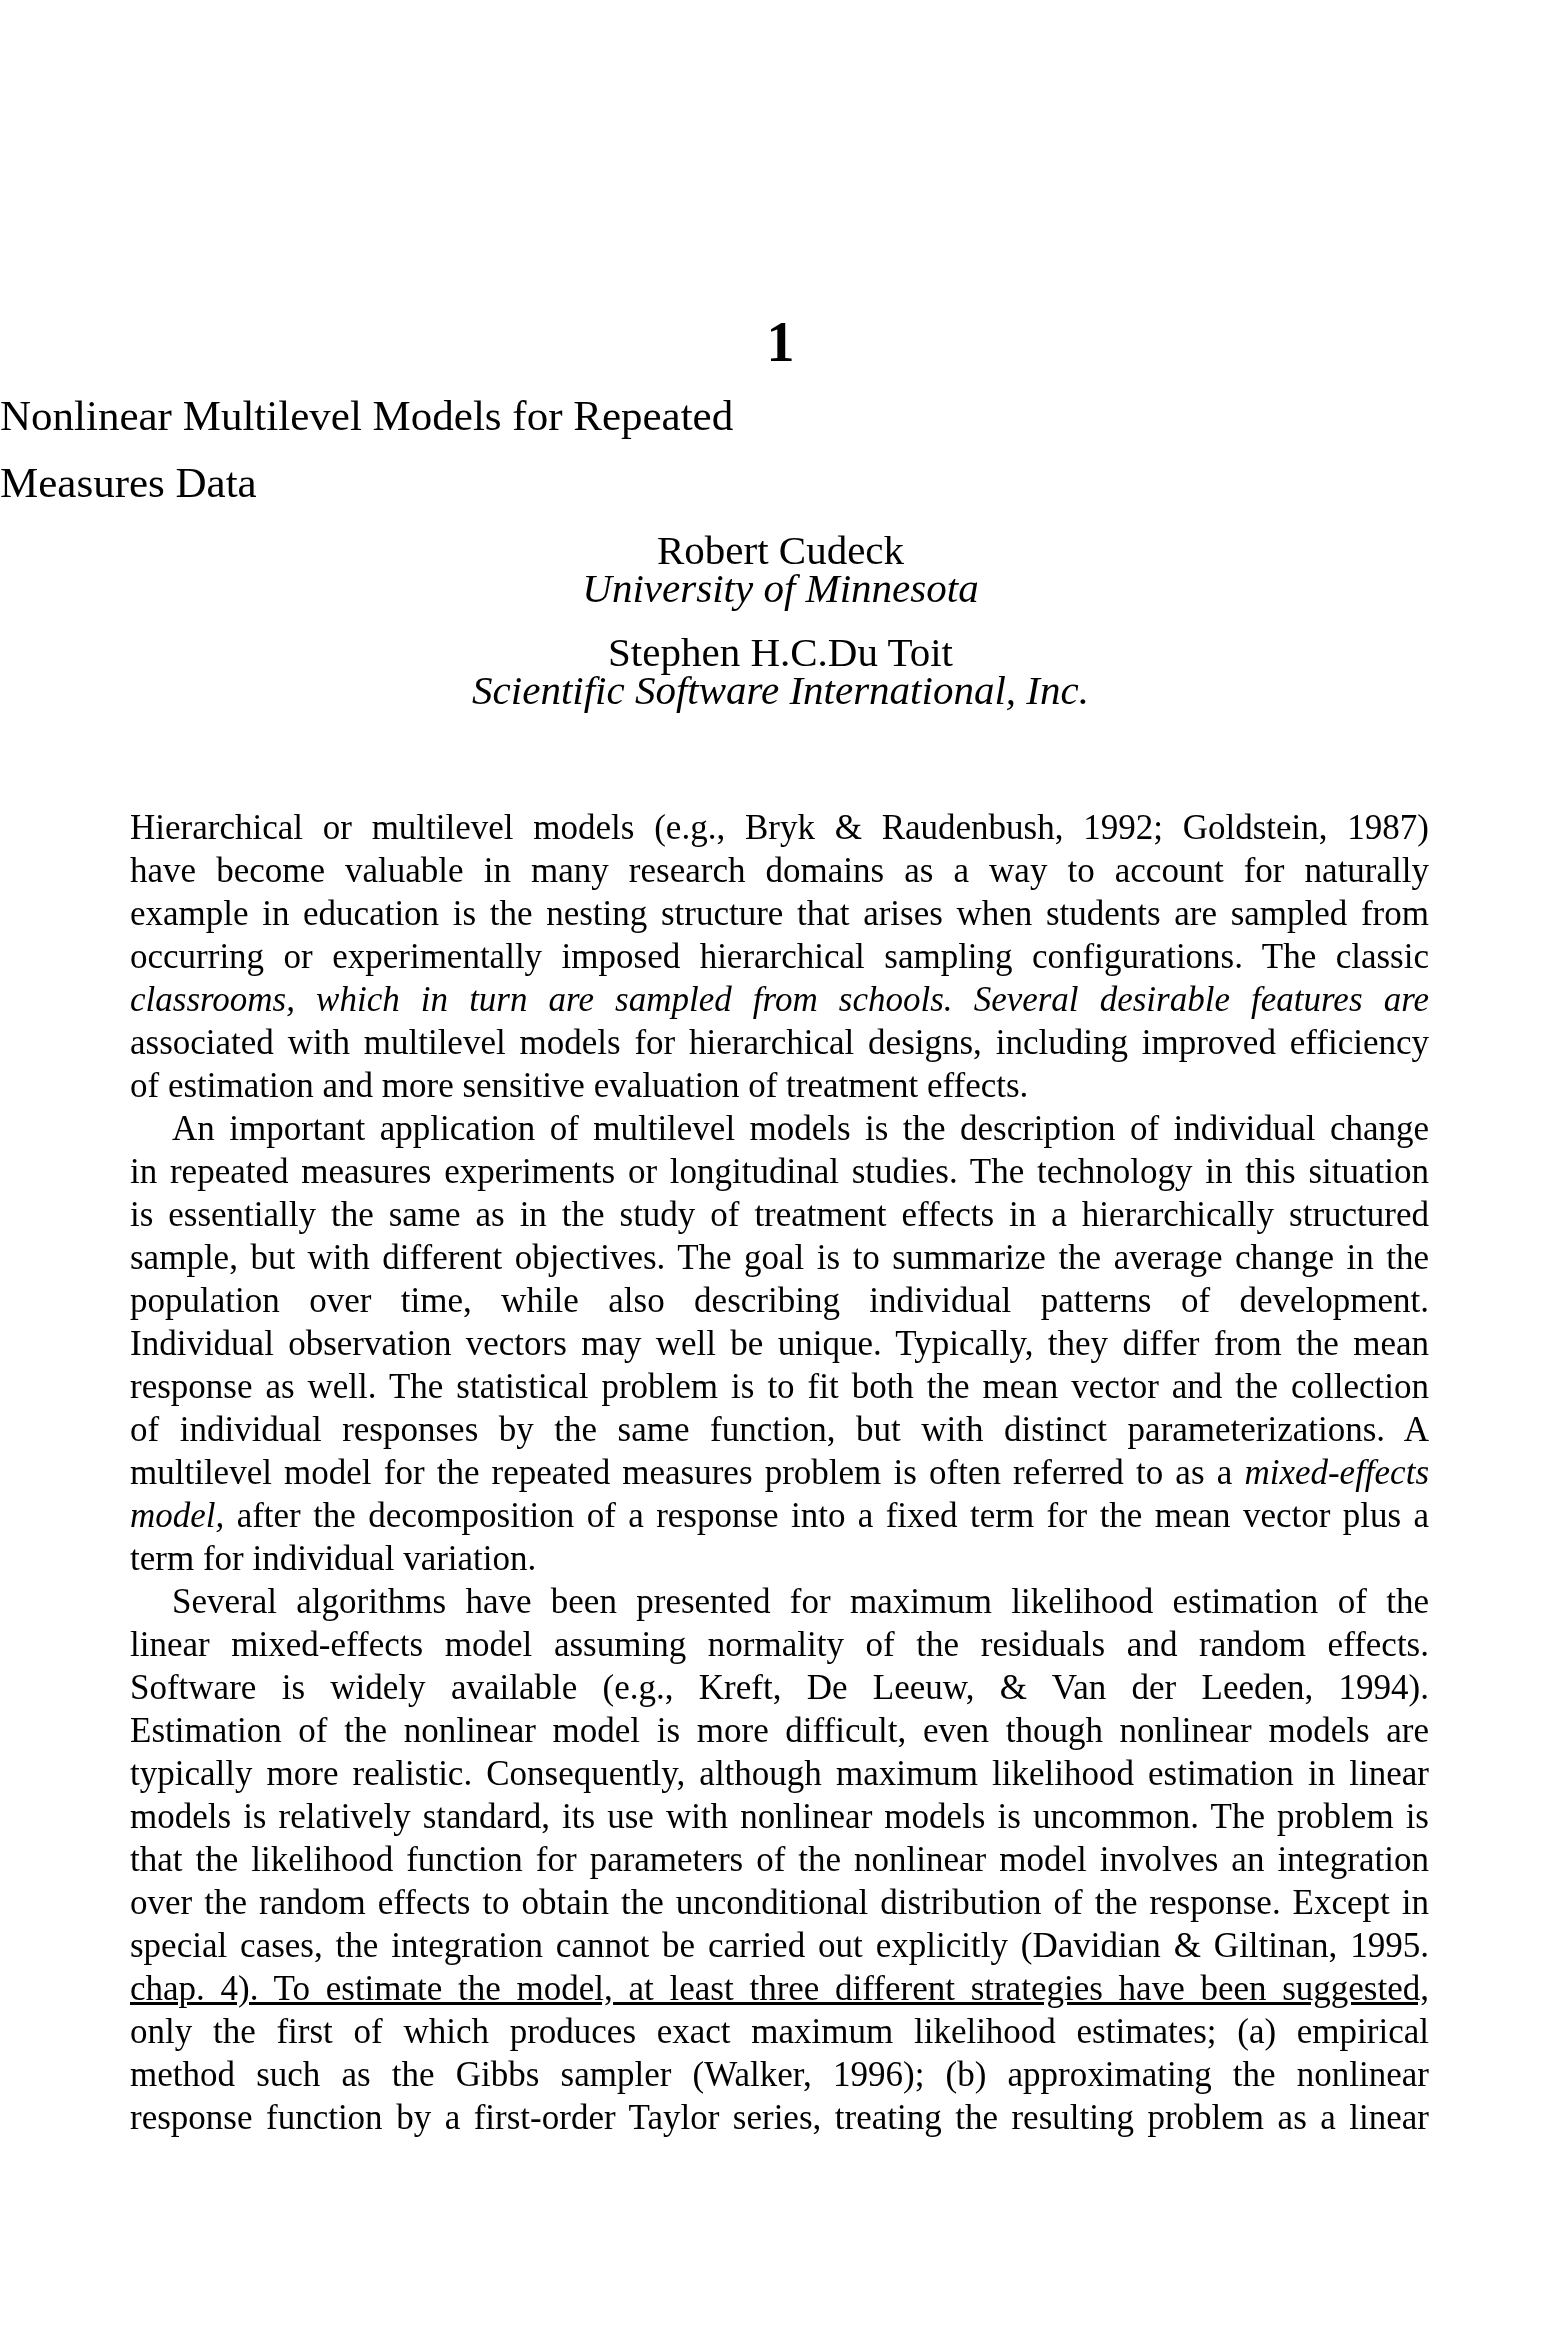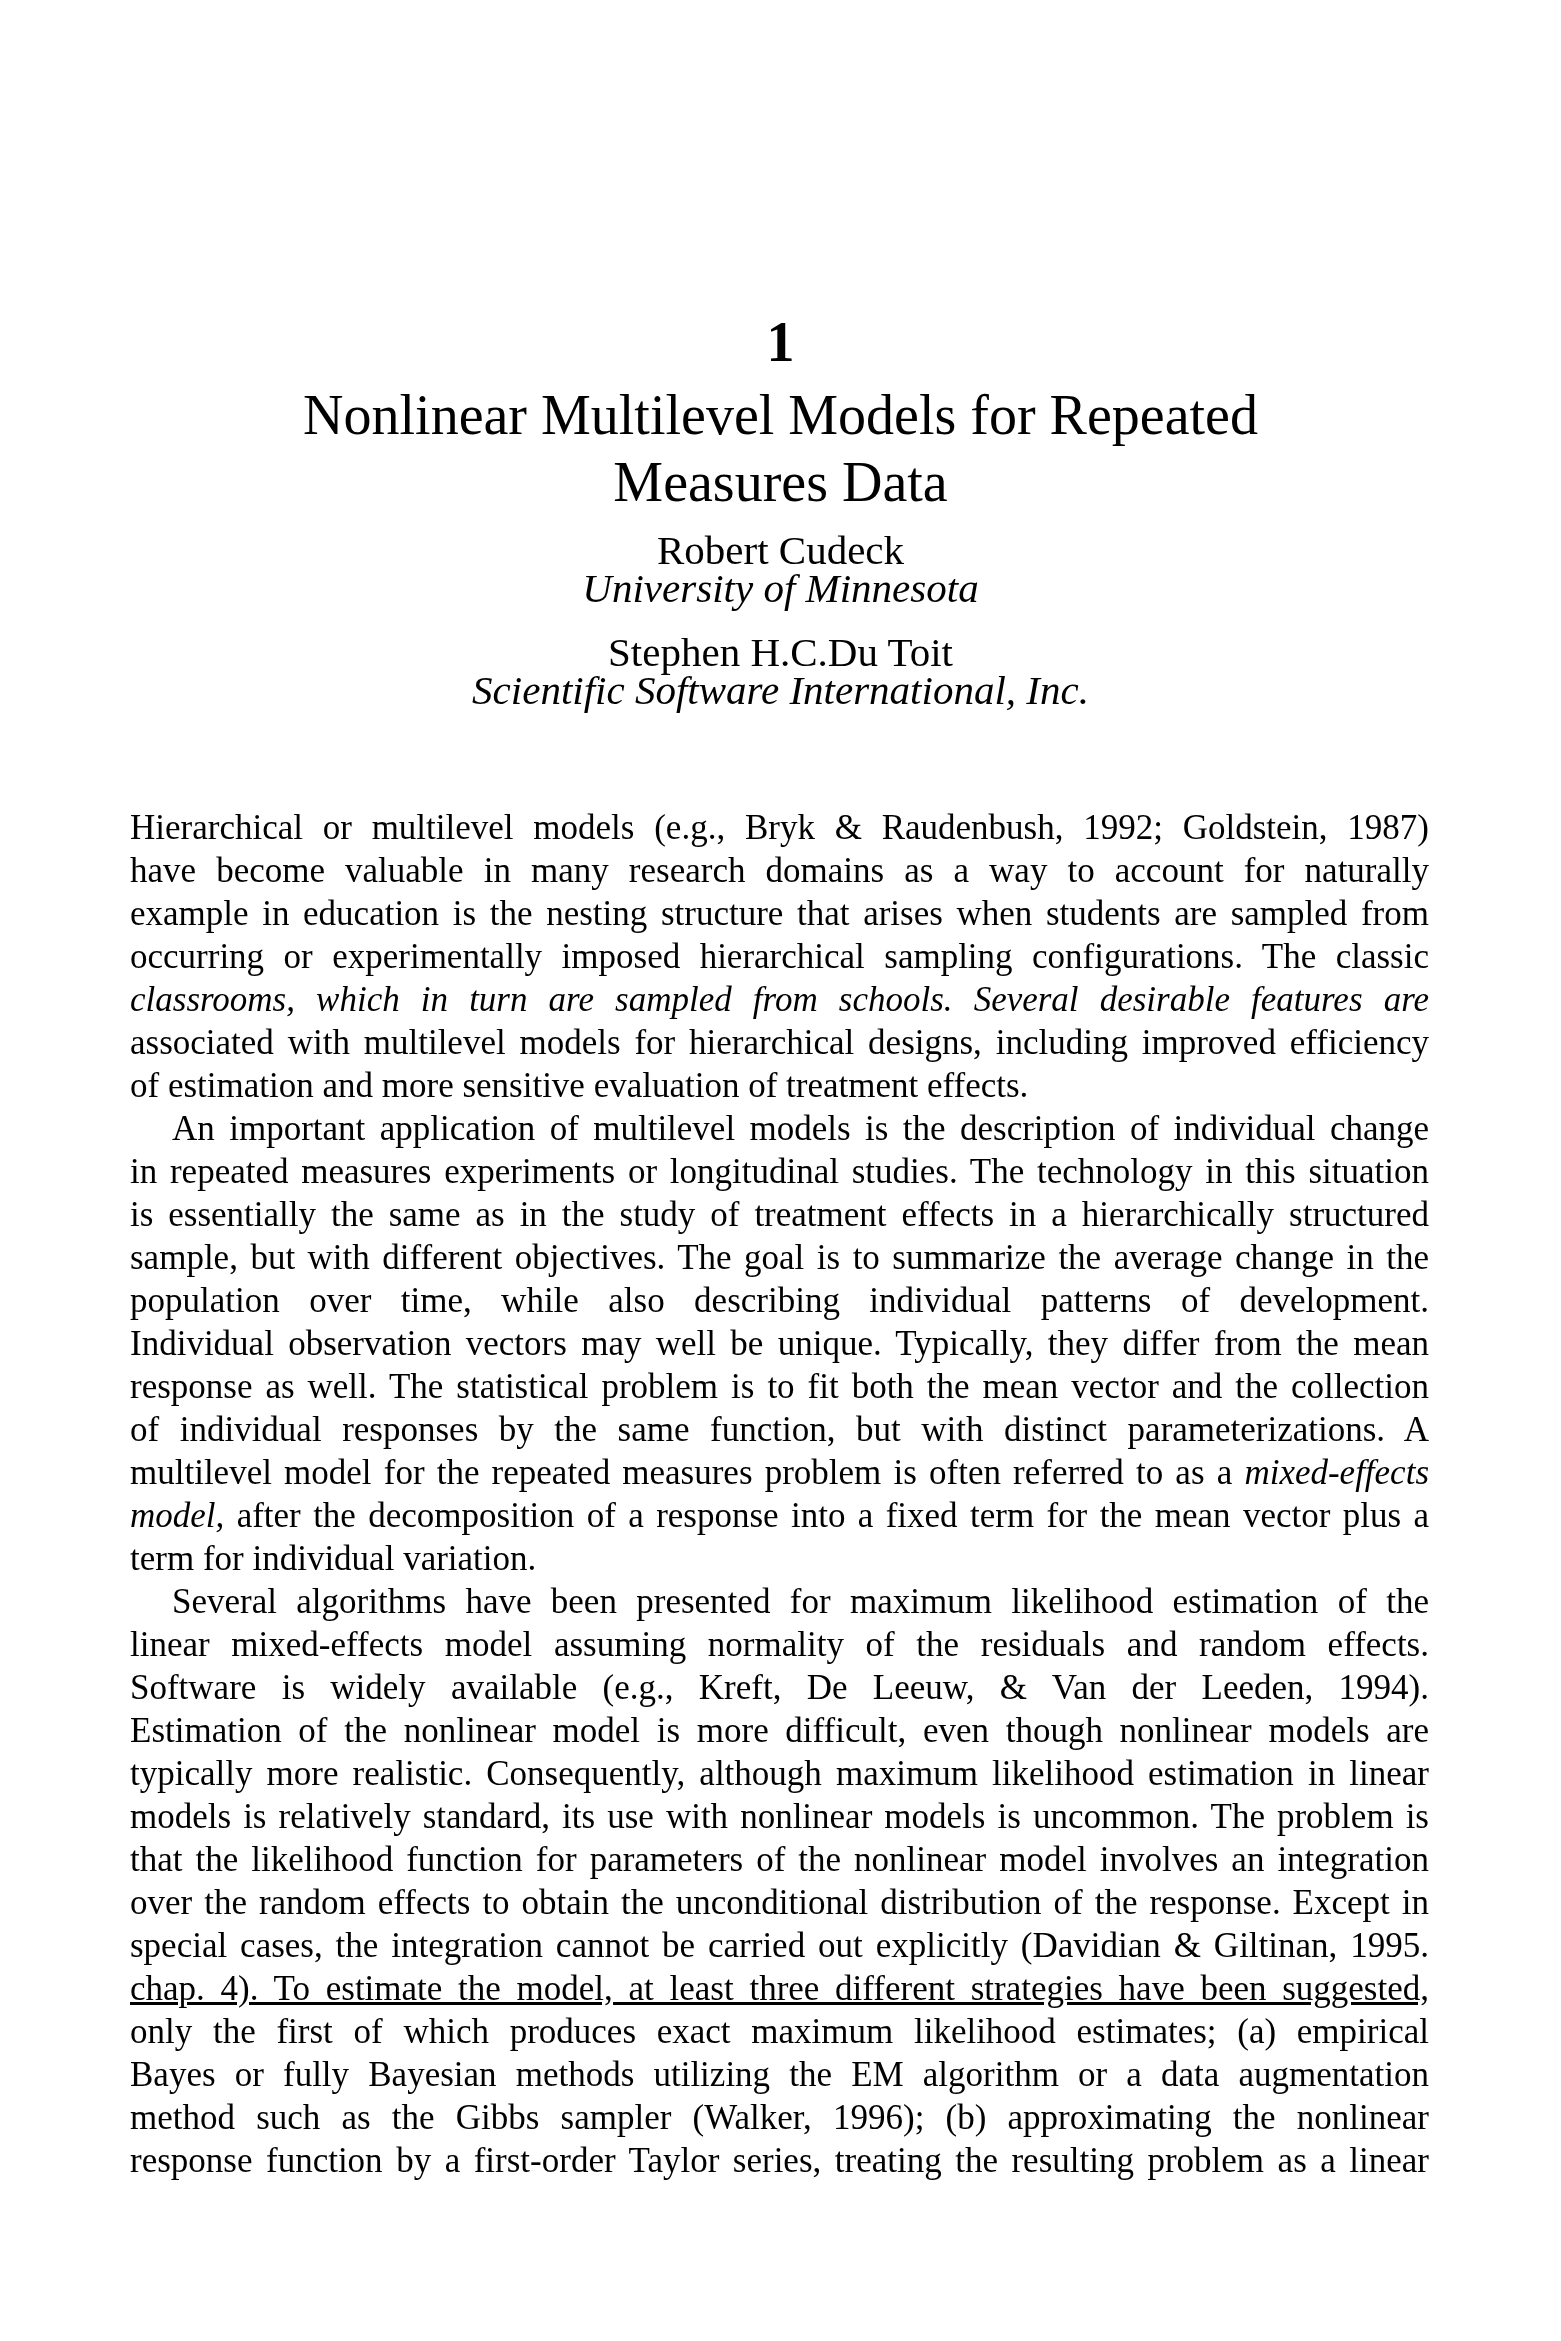--- a/index.html
+++ b/index.html
@@ -7,21 +7,21 @@
     width: 1561px; height: 2342px; position: relative; overflow: hidden;
     color: #000000;
     font-family: "Liberation Serif", "DejaVu Serif", serif;
   }
   .chapter-num {
     position: absolute; left: 0; width: 1561px; top: 314px;
     text-align: center; font-weight: bold; font-size: 56px; line-height: 56px;
   }
   .title {
     position: absolute; left: 0; width: 1561px; top: 382px;
-    text-align: center; font-size: 56px; line-height: 67px;
+    font-size: 43px; line-height: 67px;
   }
   .title .tline { display: block; white-space: nowrap; }
   .authors {
     position: absolute; left: 0; width: 1561px; top: 531px;
     text-align: center; font-size: 41px;
   }
   .author { display: block; line-height: 38px; white-space: nowrap; }
   .affil { display: block; line-height: 38px; font-style: italic; white-space: nowrap; }
   .author-block + .author-block { margin-top: 26px; }
   .body-text {
@@ -91,20 +91,19 @@
       <span class="line" style="white-space: nowrap;">linear mixed-effects model assuming normality of the residuals and random effects.</span>
       <span class="line" style="white-space: nowrap;">Software is widely available (e.g., Kreft, De Leeuw, &amp; Van der Leeden, 1994).</span>
       <span class="line" style="white-space: nowrap;">Estimation of the nonlinear model is more difficult, even though nonlinear models are</span>
       <span class="line" style="white-space: nowrap;">typically more realistic. Consequently, although maximum likelihood estimation in linear</span>
       <span class="line" style="white-space: nowrap;">models is relatively standard, its use with nonlinear models is uncommon. The problem is</span>
       <span class="line" style="white-space: nowrap;">that the likelihood function for parameters of the nonlinear model involves an integration</span>
       <span class="line" style="white-space: nowrap;">over the random effects to obtain the unconditional distribution of the response. Except in</span>
       <span class="line" style="white-space: nowrap;">special cases, the integration cannot be carried out explicitly (Davidian &amp; Giltinan, 1995.</span>
       <span class="line" style="white-space: nowrap; text-decoration: underline;">chap. 4). To estimate the model, at least three different strategies have been suggested,</span>
       <span class="line" style="white-space: nowrap;">only the first of which produces exact maximum likelihood estimates; (a) empirical</span>
-      <span class="line" style="white-space: nowrap;">Bayes or fully Bayesian methods utilizing the EM algorithm or a data augmentation</span>
       <span class="line" style="white-space: nowrap;">method such as the Gibbs sampler (Walker, 1996); (b) approximating the nonlinear</span>
       <span class="line" style="white-space: nowrap;">response function by a first-order Taylor series, treating the resulting problem as a linear</span>
     </div>
   </div>
 
 </div>
 
 
 </body></html>

